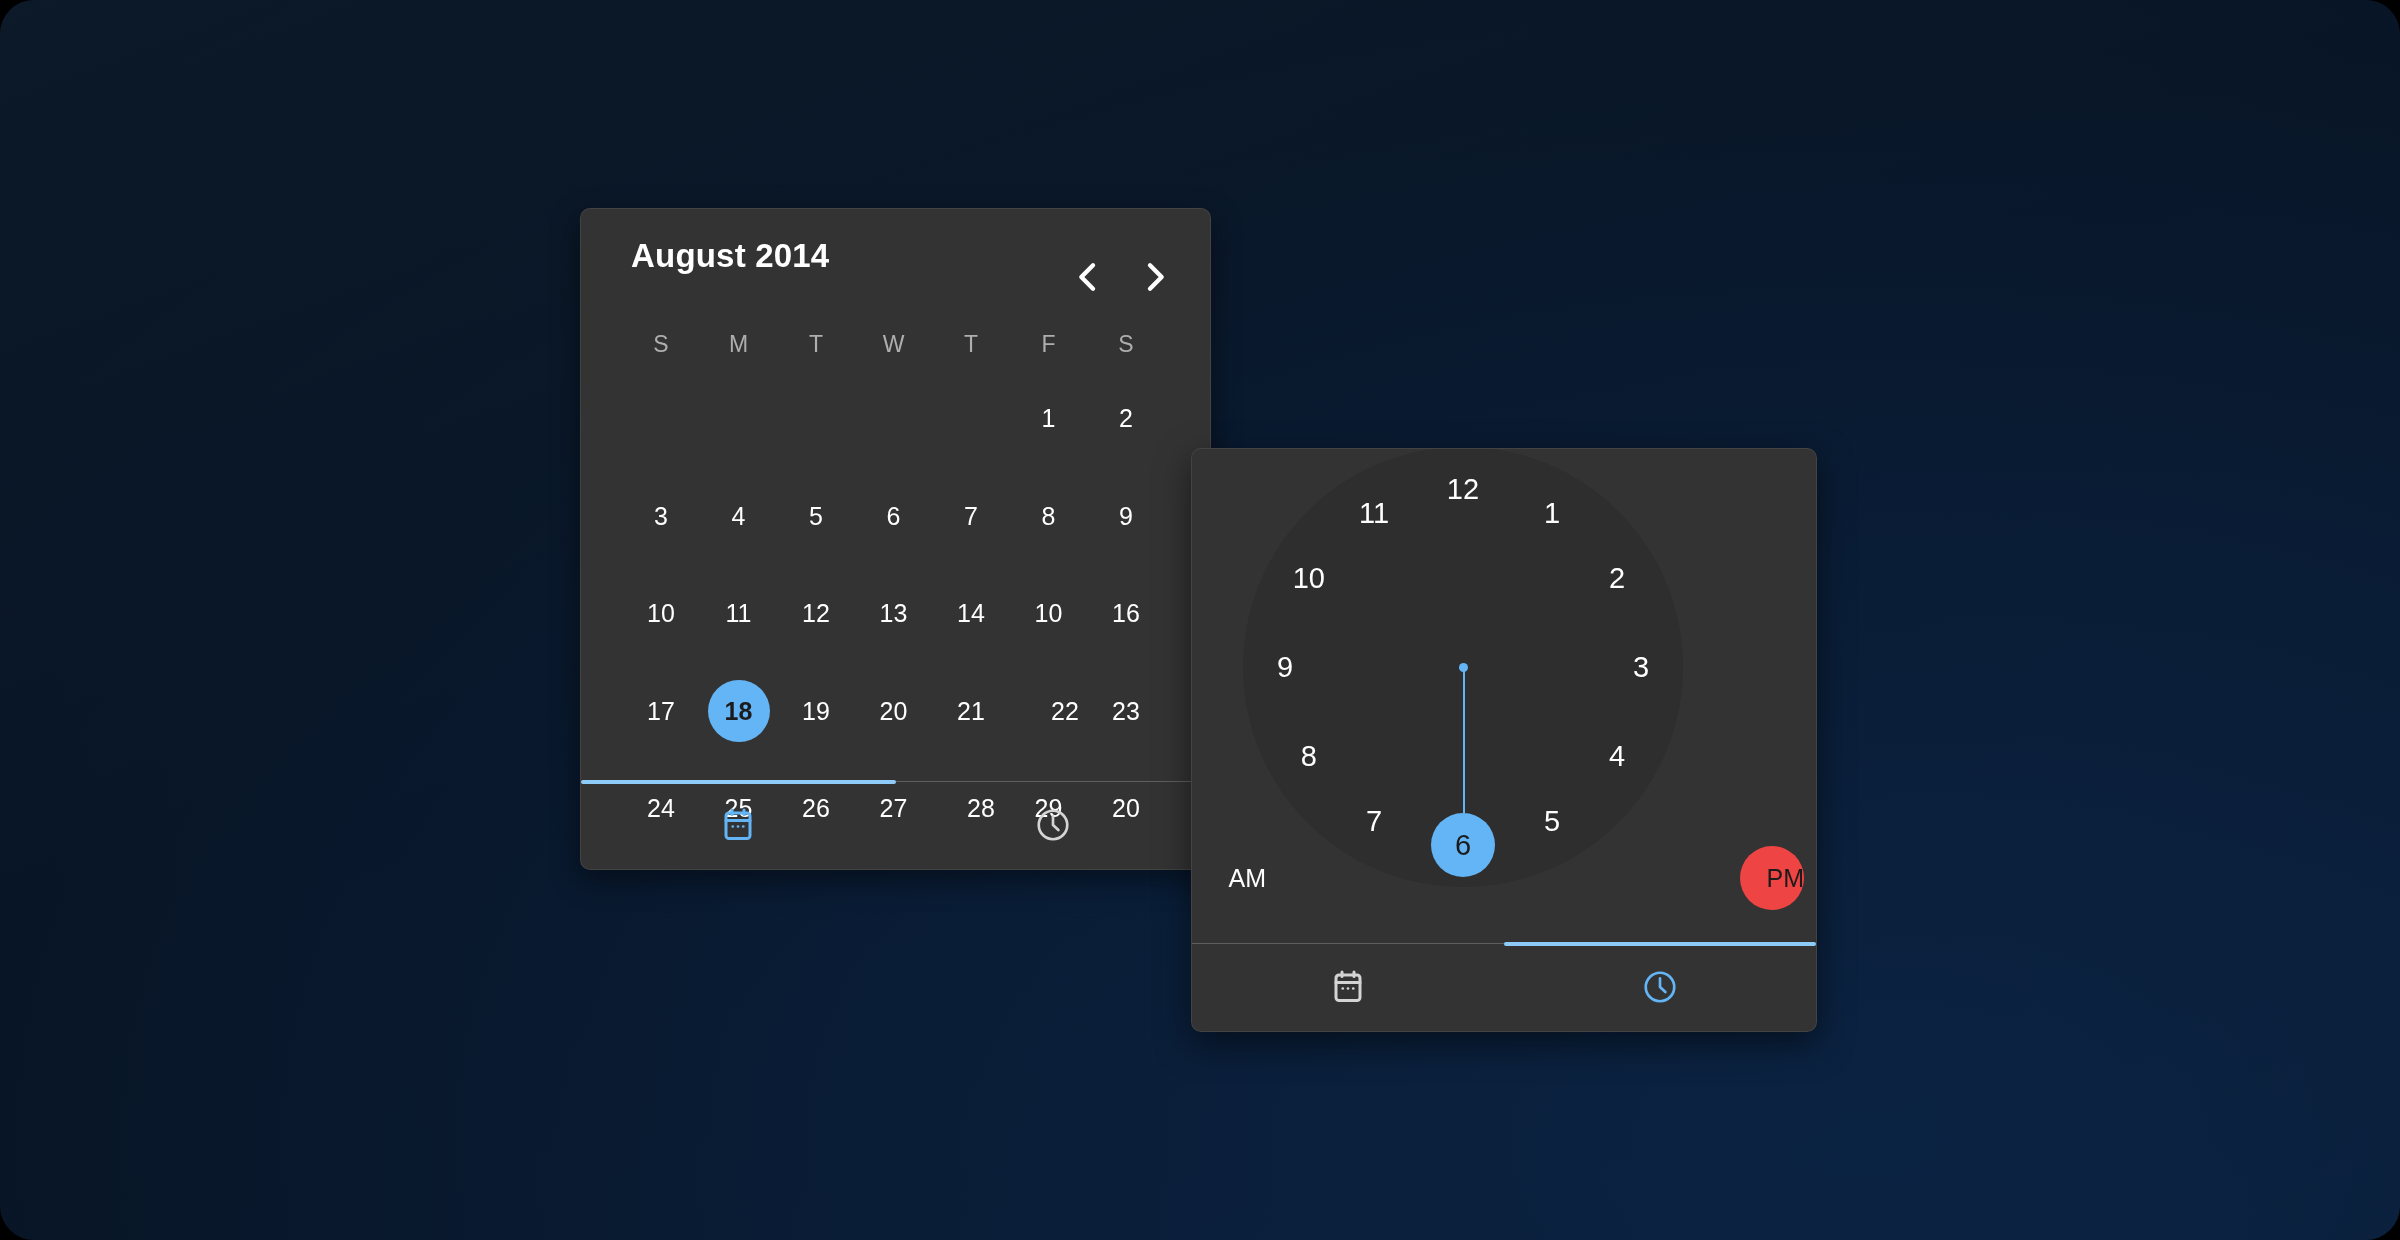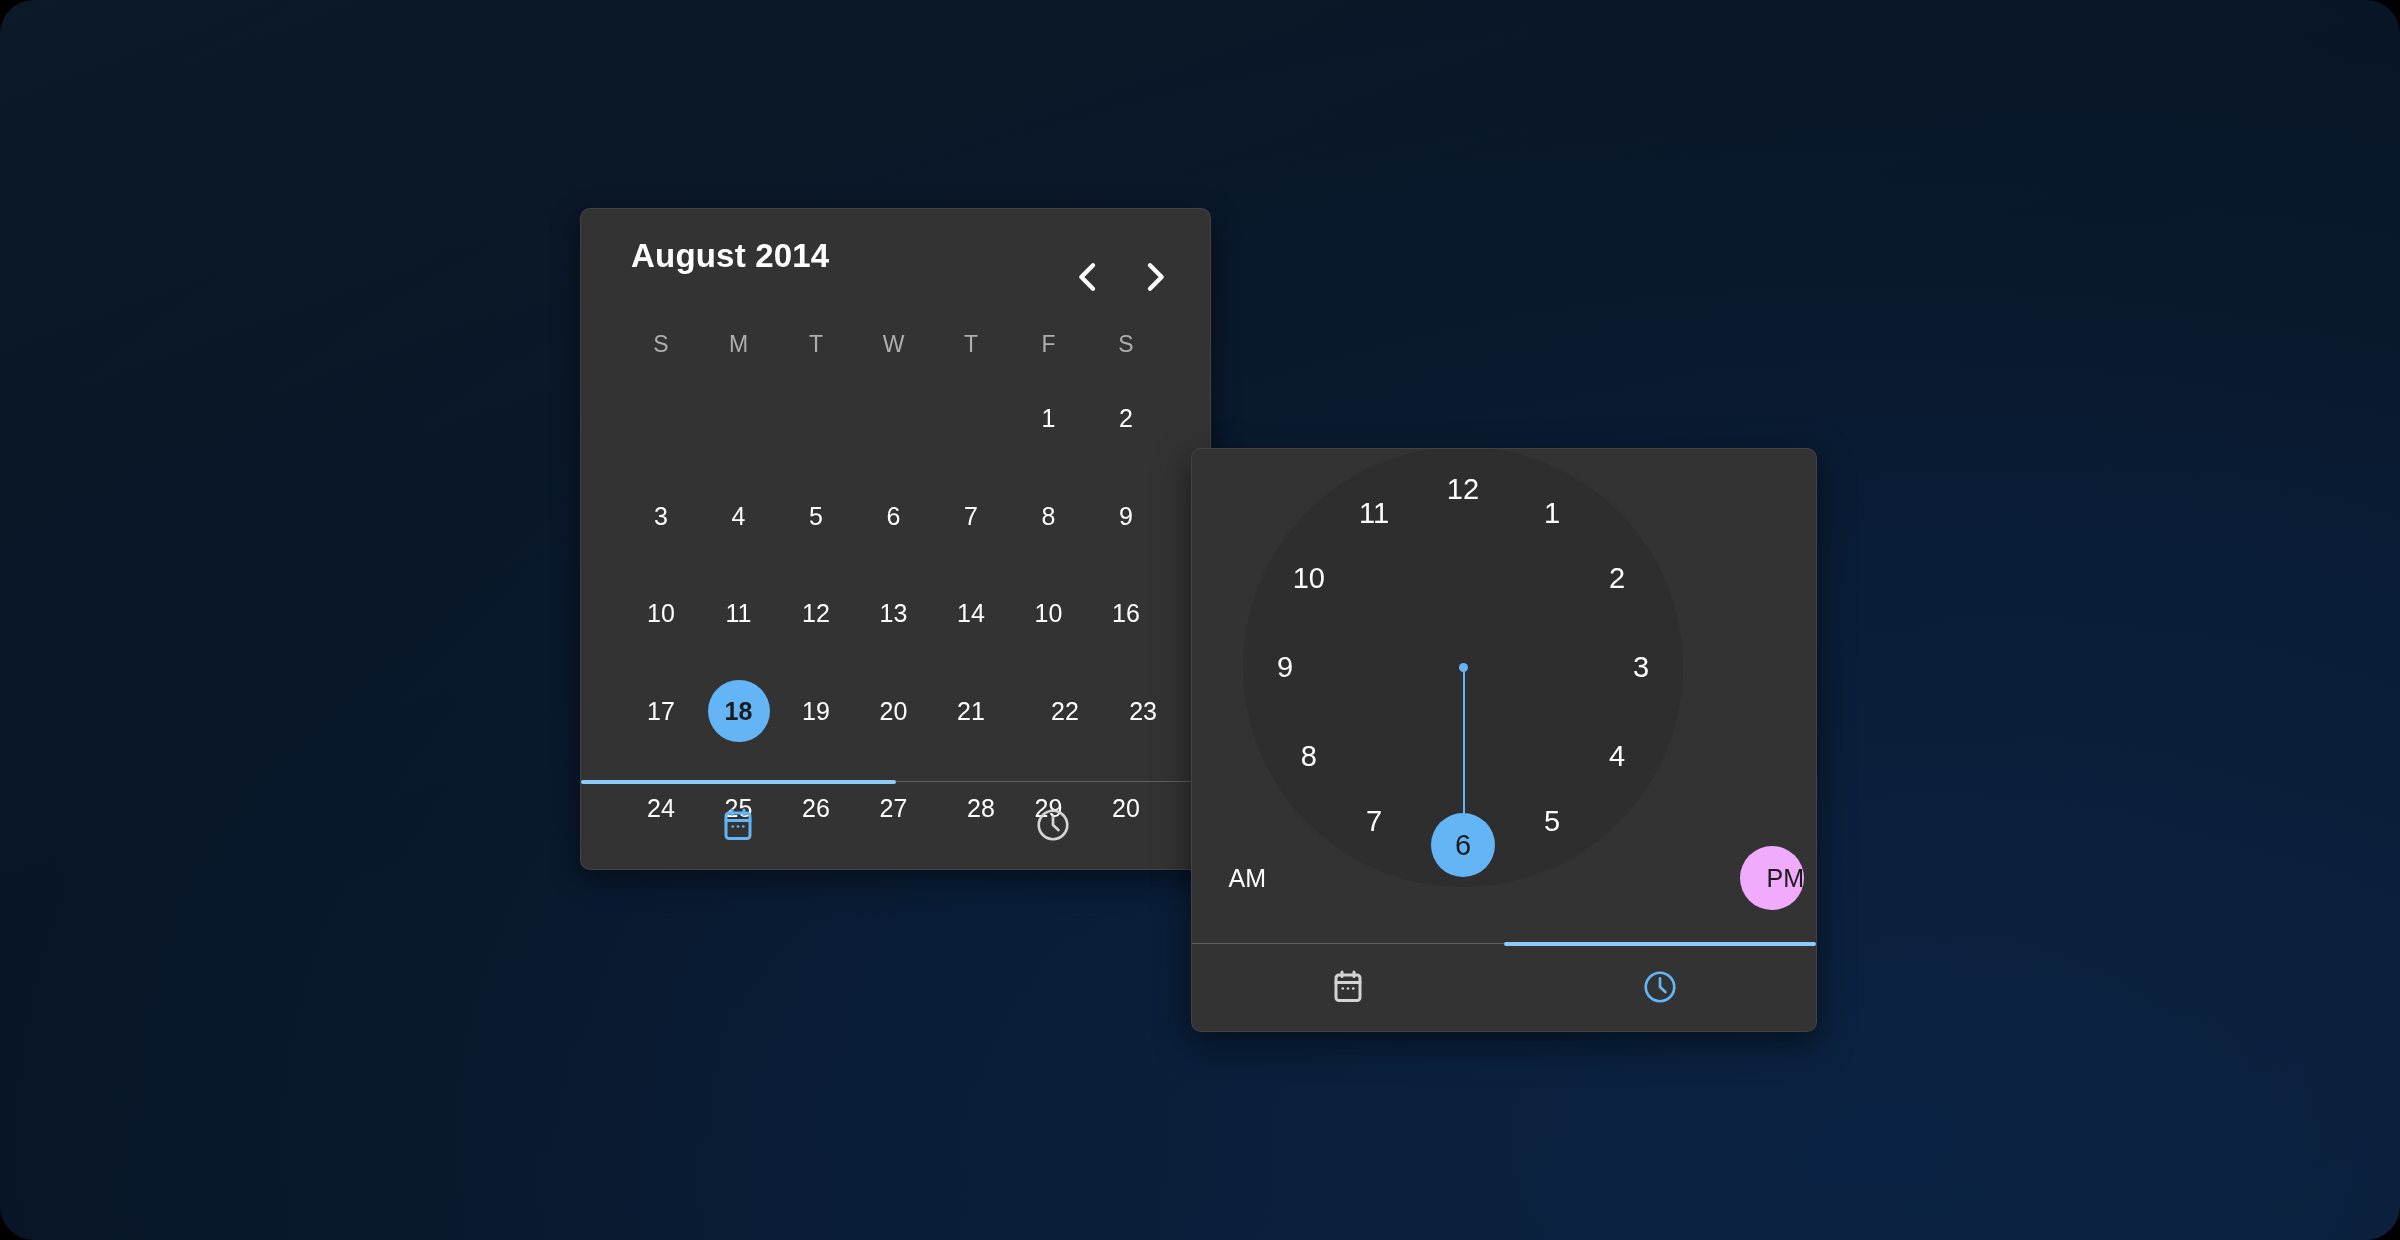--- a/index.html
+++ b/index.html
@@ -216,21 +216,21 @@
     height: 64px;
     margin-left: -32px;
     margin-top: -32px;
     line-height: 64px;
     text-align: right;
     font-size: 25px;
     color: #ffffff;
     border-radius: 50%;
   }
   .meridiem.selected {
-    background: #f0abfc;
+    background: #ef4444;
     color: #1b1b1b;
   }
 </style>
 </head>
 <body>
 
 <div id="stage">
   <div id="backdrop"></div>
 
   <div class="card" id="date-card">
@@ -275,21 +275,21 @@
         <div class="day-cell" style="left: 312.5px; top: 226px;">13</div>
         <div class="day-cell" style="left: 390px; top: 226px;">14</div>
         <div class="day-cell" style="left: 467.5px; top: 226px;">10</div>
         <div class="day-cell" style="left: 545px; top: 226px;">16</div>
         <div class="day-cell" style="left: 80px; top: 323.5px;">17</div>
         <div class="day-cell selected" style="left: 157.5px; top: 323.5px;">18</div>
         <div class="day-cell" style="left: 235px; top: 323.5px;">19</div>
         <div class="day-cell" style="left: 312.5px; top: 323.5px;">20</div>
         <div class="day-cell" style="left: 390px; top: 323.5px;">21</div>
         <div class="day-cell" style="left: 484px; top: 323.5px;">22</div>
-        <div class="day-cell" style="left: 545px; top: 323.5px; text-align: right;">23</div>
+        <div class="day-cell" style="left: 545px; top: 323.5px;">23</div>
         <div class="day-cell" style="left: 80px; top: 421px;">24</div>
         <div class="day-cell" style="left: 157.5px; top: 421px;">25</div>
         <div class="day-cell" style="left: 235px; top: 421px;">26</div>
         <div class="day-cell" style="left: 312.5px; top: 421px;">27</div>
         <div class="day-cell" style="left: 400px; top: 421px;">28</div>
         <div class="day-cell" style="left: 467.5px; top: 421px;">29</div>
         <div class="day-cell" style="left: 545px; top: 421px;">20</div>
         <div class="day-cell" style="left: 80px; top: 518.5px;">31</div>
       </div>
 

